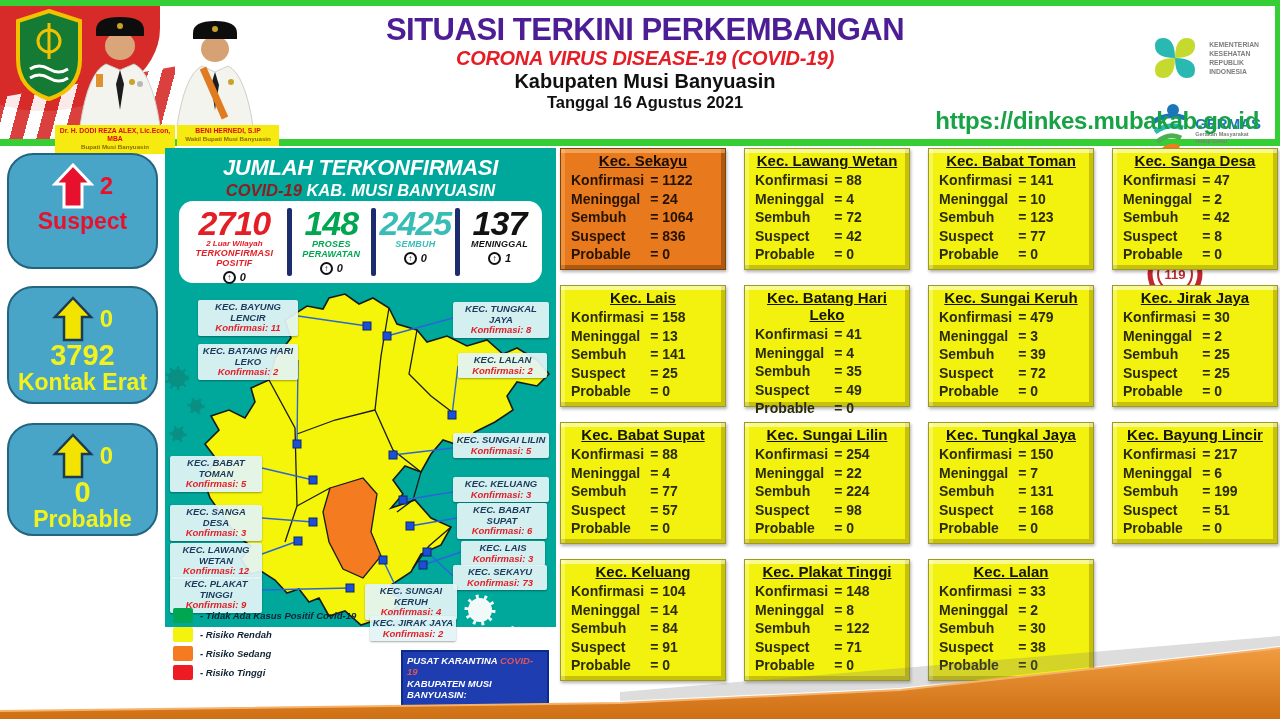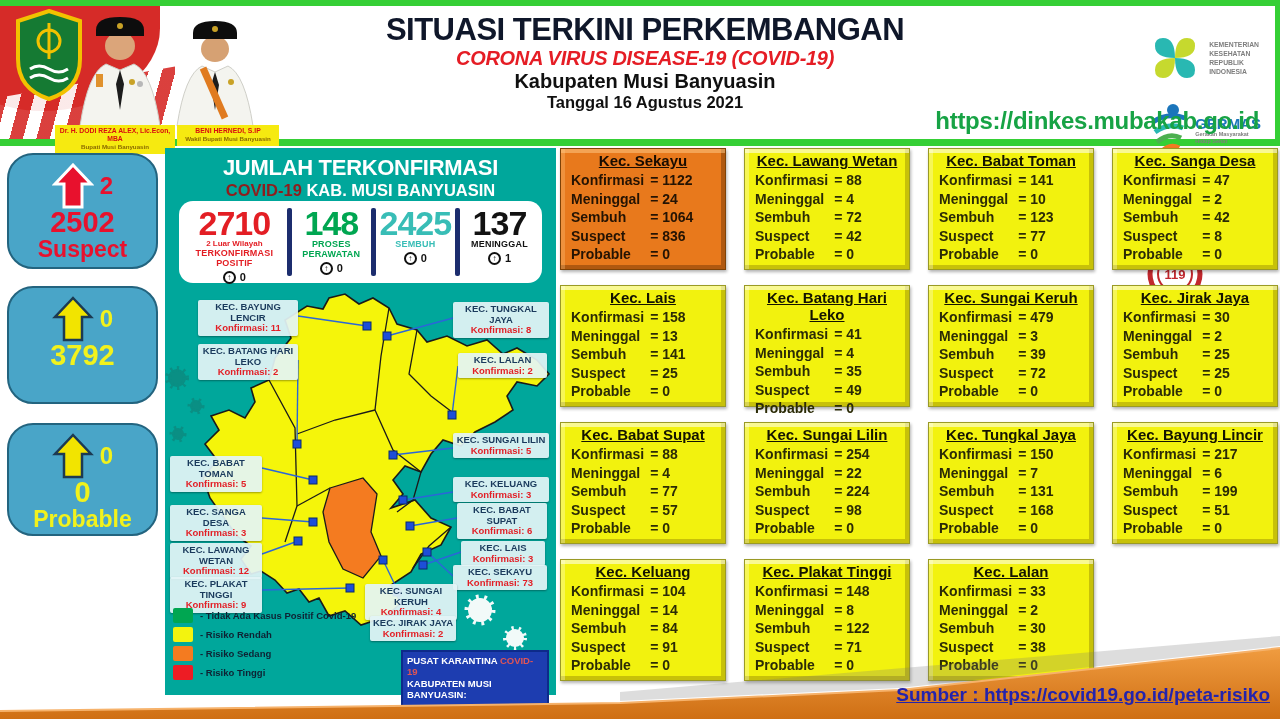--- a/index.html
+++ b/index.html
@@ -14,21 +14,21 @@
   .flag-stripes { position:absolute; left:-30px; bottom:-22px; width:230px; height:78px;
                   background:repeating-linear-gradient(115deg,#d62b28 0 13px,#fff 13px 26px); transform:rotate(-10deg); opacity:.9; }
   .crest { position:absolute; left:12px; top:3px; }
   .officials { position:absolute; left:55px; top:4px; }
   .name-tag { position:absolute; top:119px; background:#f6ea10; text-align:center; padding:2px 1px 3px; line-height:1.2; }
   .name-tag .nm { font-size:6.8px; font-weight:bold; color:#d90f0f; }
   .name-tag .tt { font-size:6.2px; font-weight:bold; color:#8a6a00; }
   .nt1 { left:55px; width:120px; }
   .nt2 { left:177px; width:102px; }
   .htitle { position:absolute; left:375px; top:8px; width:540px; text-align:center; }
-  .ht1 { font-size:31px; font-weight:800; color:#0f172a; letter-spacing:-0.5px; line-height:1.05; }
+  .ht1 { font-size:31px; font-weight:800; color:#4c1d95; letter-spacing:-0.5px; line-height:1.05; }
   .ht2 { font-size:20px; font-weight:800; font-style:italic; color:#e51d25; letter-spacing:-0.3px; }
   .ht3 { font-size:20px; font-weight:800; color:#101010; }
   .ht4, .ht5 { font-size:16.5px; font-weight:800; color:#101010; }
   .logos { position:absolute; right:14px; top:24px; display:flex; align-items:flex-start; gap:16px;flex-direction:column; }
   .logo-kemenkes { display:flex; align-items:center; gap:6px; }
   .km-lines { font-size:6.8px; font-weight:bold; color:#7e7e7e; line-height:1.35; }
   .logo-germas { display:flex; align-items:center; gap:4px; }
   .gm-name { font-size:15px; font-weight:800; color:#1b75bb; line-height:1; }
   .gm-sub { font-size:5.5px; font-weight:bold; color:#7e7e7e; line-height:1.2; }
   .site { position:absolute; right:16px; top:101px; font-size:24px; font-weight:800; color:#17a345; letter-spacing:-0.3px; }
@@ -40,21 +40,21 @@
   .sb1 { top:286px; height:118px; }
   .sb2 { top:423px; height:113px; }
   .srow { display:flex; align-items:center; justify-content:center; gap:6px; }
   .sb-delta { font-size:24px; font-weight:800; }
   .sb-total { font-size:29px; font-weight:800; line-height:1.05; margin-top:-2px; }
   .sb-label { font-size:23px; font-weight:800; line-height:1.1; }
   .sb-red .sb-delta,.sb-red .sb-total,.sb-red .sb-label { color:#e8112d; }
   .sb-yel .sb-delta,.sb-yel .sb-total,.sb-yel .sb-label { color:#f2f21c; }
 
   
-  .panel { position:absolute; left:165px; top:148px; width:391px; height:547px; background:#00a79b; }
+  .panel { position:absolute; left:165px; top:148px; width:391px; height:479px; background:#00a79b;font-style:italic; }
   .ptitle { position:absolute; top:7px; width:100%; text-align:center; z-index:3; }
   .pt1 { font-size:22px; font-weight:800; color:#fff; letter-spacing:-0.3px; }
   .pt2 { font-size:16.5px; font-weight:800; color:#fff; }
   .pt2 .red { color:#8f1d1d; }
   .stats { position:absolute; left:14px; top:53px; width:363px; height:82px; background:#fff; border-radius:14px;
            display:flex; align-items:stretch; padding:5px 6px; z-index:3; }
   .scol { flex:1; text-align:center; display:flex; flex-direction:column; justify-content:flex-start; }
   .scol.wide { flex:1.35; }
   .sval { font-size:34px; font-weight:800; line-height:1; letter-spacing:-1px; }
   .snote { font-size:8px; font-weight:bold; line-height:1.1; }
@@ -211,31 +211,31 @@
   </div>
 
   <div id="sidebar">
       <div class="sbox sb0 sb-red">
     <div class="srow">
       <svg width="42" height="46" viewBox="0 0 42 46">
         <polygon class="arr" points="21,2 39,21 30,21 30,44 12,44 12,21 3,21" fill="#e8112d" stroke="#ffffff" stroke-width="3"></polygon>
       </svg>
       <span class="sb-delta">2</span>
     </div>
-    <div class="sb-total">2502</div>
     <div class="sb-label">Suspect</div>
   </div>
       <div class="sbox sb1 sb-yel">
     <div class="srow">
       <svg width="42" height="46" viewBox="0 0 42 46">
         <polygon class="arr" points="21,2 39,21 30,21 30,44 12,44 12,21 3,21" fill="#f2e400" stroke="#1c3a52" stroke-width="2.5"></polygon>
       </svg>
       <span class="sb-delta">0</span>
     </div>
     <div class="sb-total">3792</div>
+    <div class="sb-label">Kontak Erat</div>
   </div>
       <div class="sbox sb2 sb-yel">
     <div class="srow">
       <svg width="42" height="46" viewBox="0 0 42 46">
         <polygon class="arr" points="21,2 39,21 30,21 30,44 12,44 12,21 3,21" fill="#f2e400" stroke="#1c3a52" stroke-width="2.5"></polygon>
       </svg>
       <span class="sb-delta">0</span>
     </div>
     <div class="sb-total">0</div>
     <div class="sb-label">Probable</div>
@@ -816,21 +816,20 @@
     <span class="cr-v">= 38</span>
   </div>
           <div class="crow">
     <span class="cr-l">Probable</span>
     <span class="cr-v">= 0</span>
   </div>
         </div>
   </div>
     </div>
 
-  <div class="source">Sumber : https://covid19.go.id/peta-risiko</div>
 
   <svg class="wedge" width="1280" height="85" viewBox="0 0 1280 85">
     <defs>
       <linearGradient id="og" x1="0" y1="0" x2="0" y2="1">
         <stop offset="0" stop-color="#f09c40"></stop>
           <stop offset="1" stop-color="#cf6f14"></stop>
       </linearGradient>
     </defs>
     <polygon points="620,67 900,54 1280,12 1280,2 620,58" fill="#777" opacity="0.25"></polygon>
     <polygon points="0,85 0,77 620,69 900,56 1280,14 1280,85" fill="url(#og)"></polygon>

